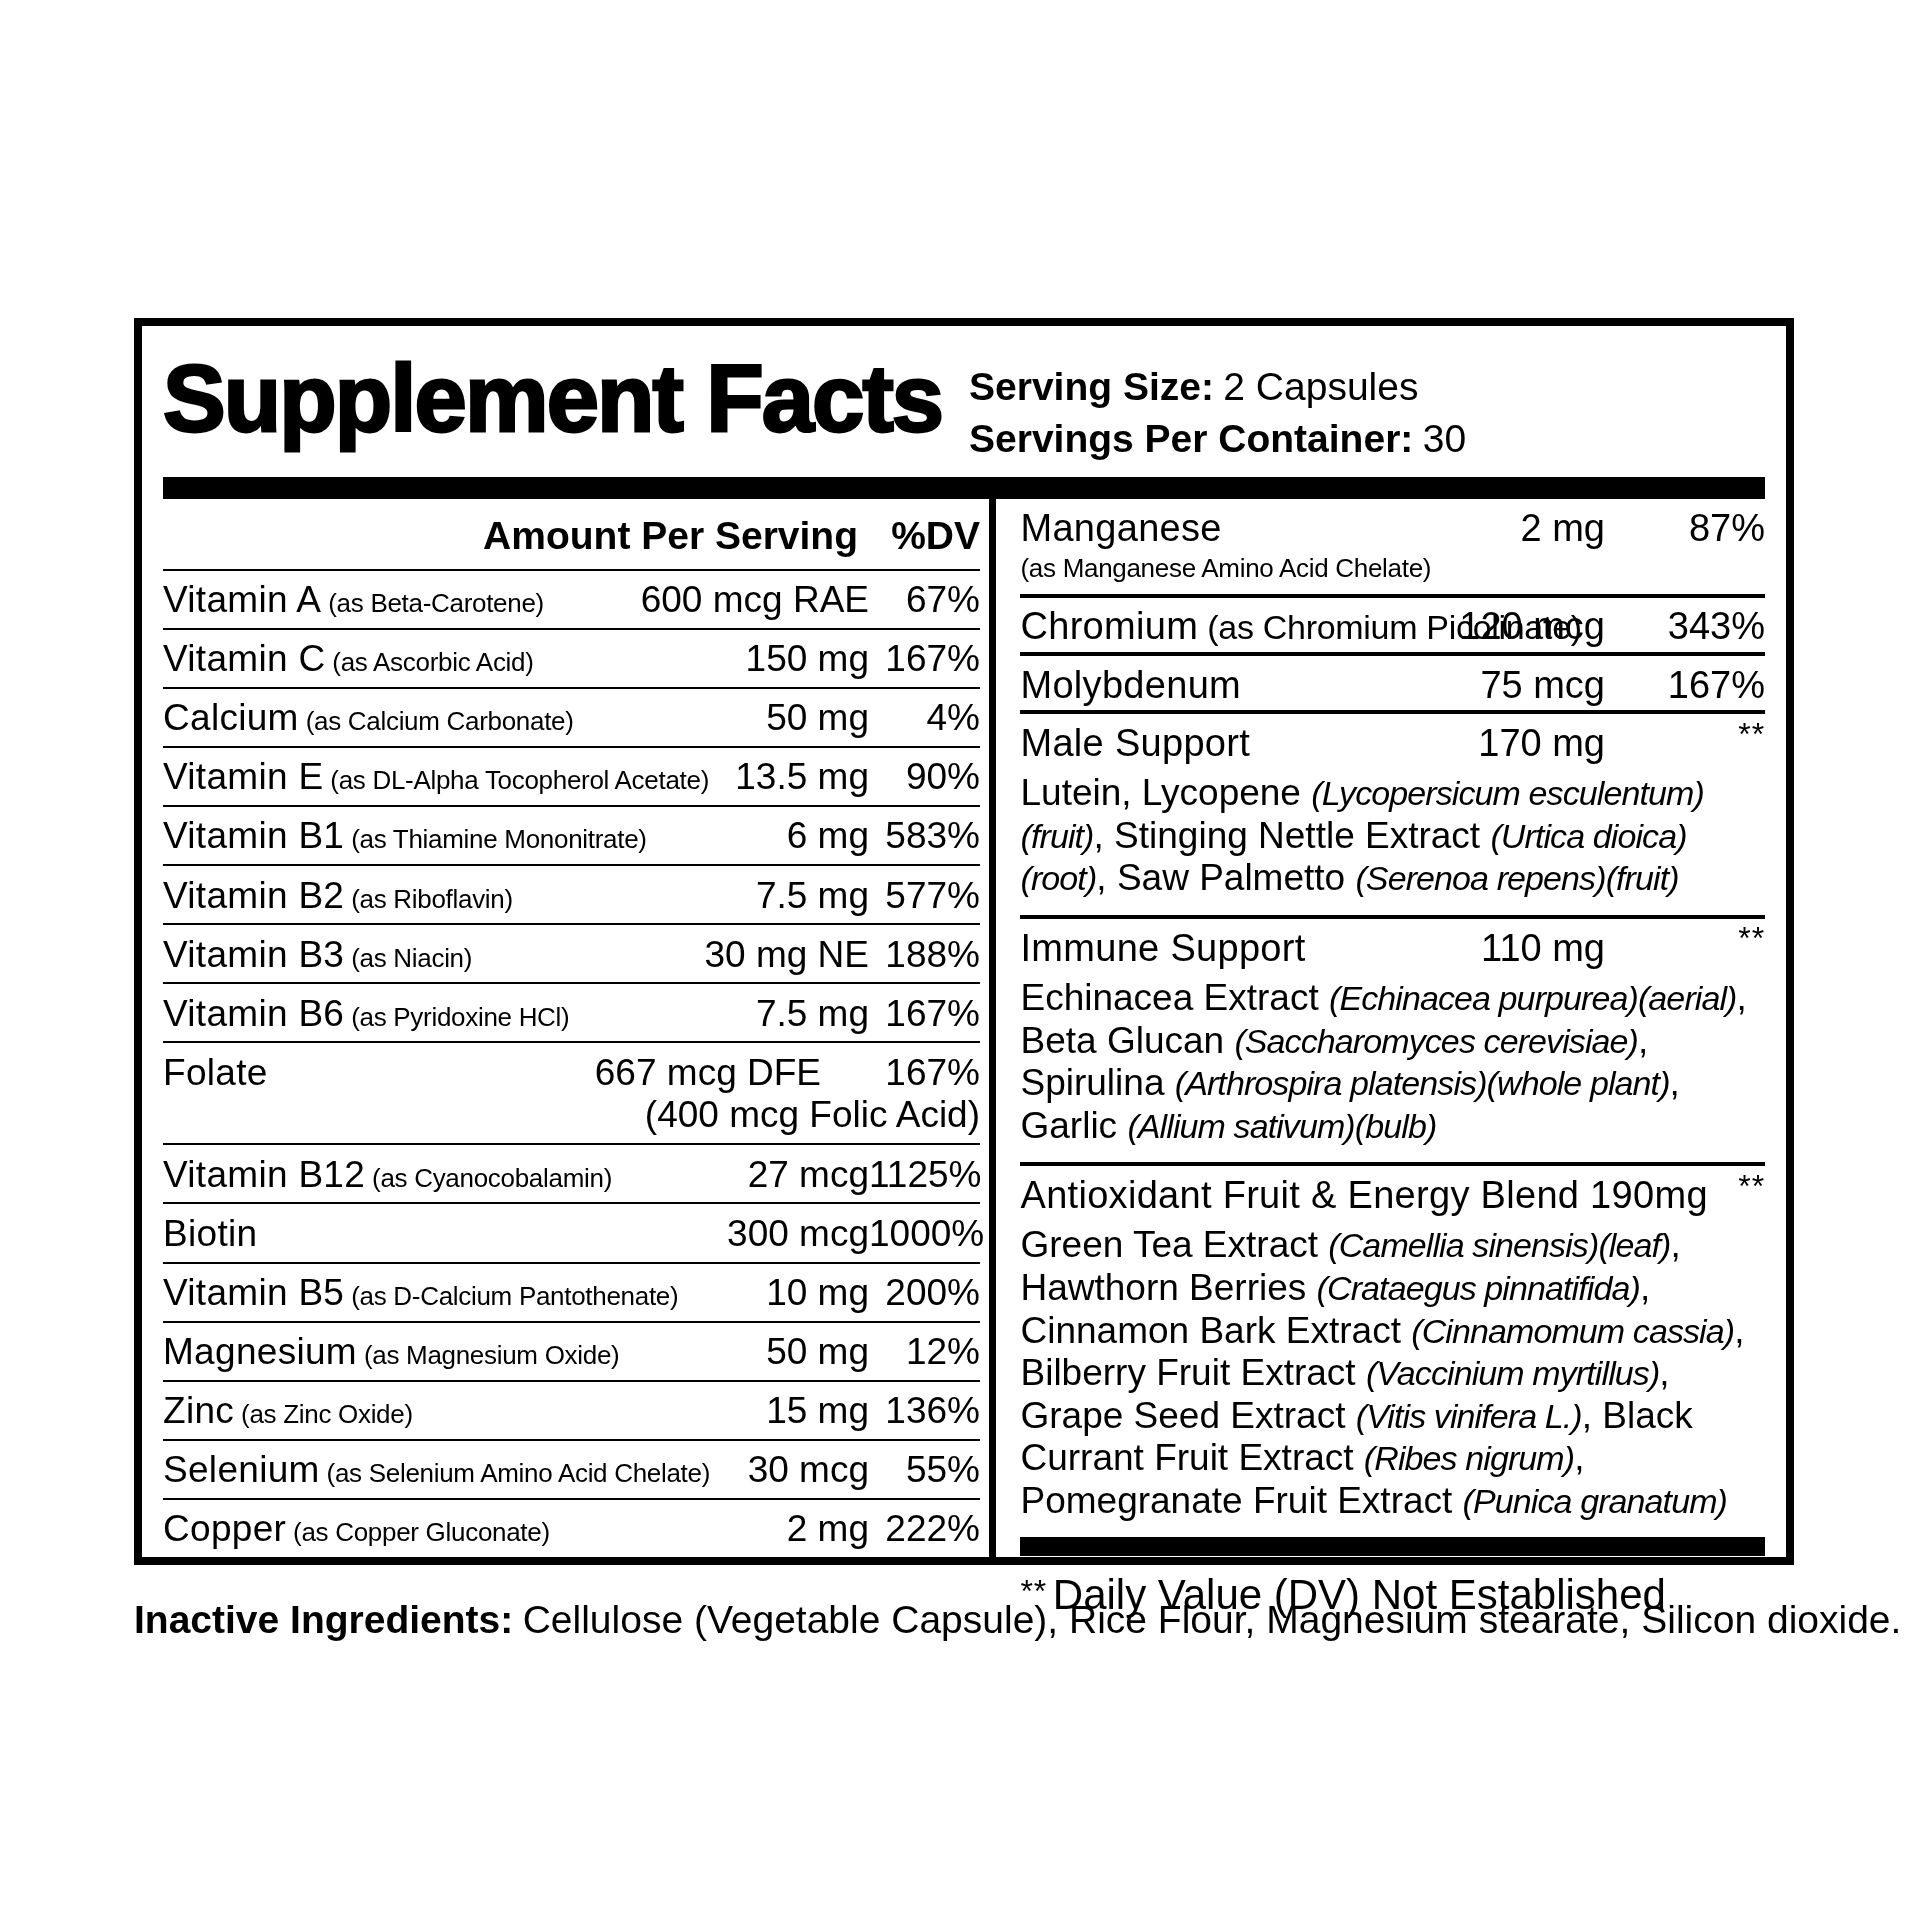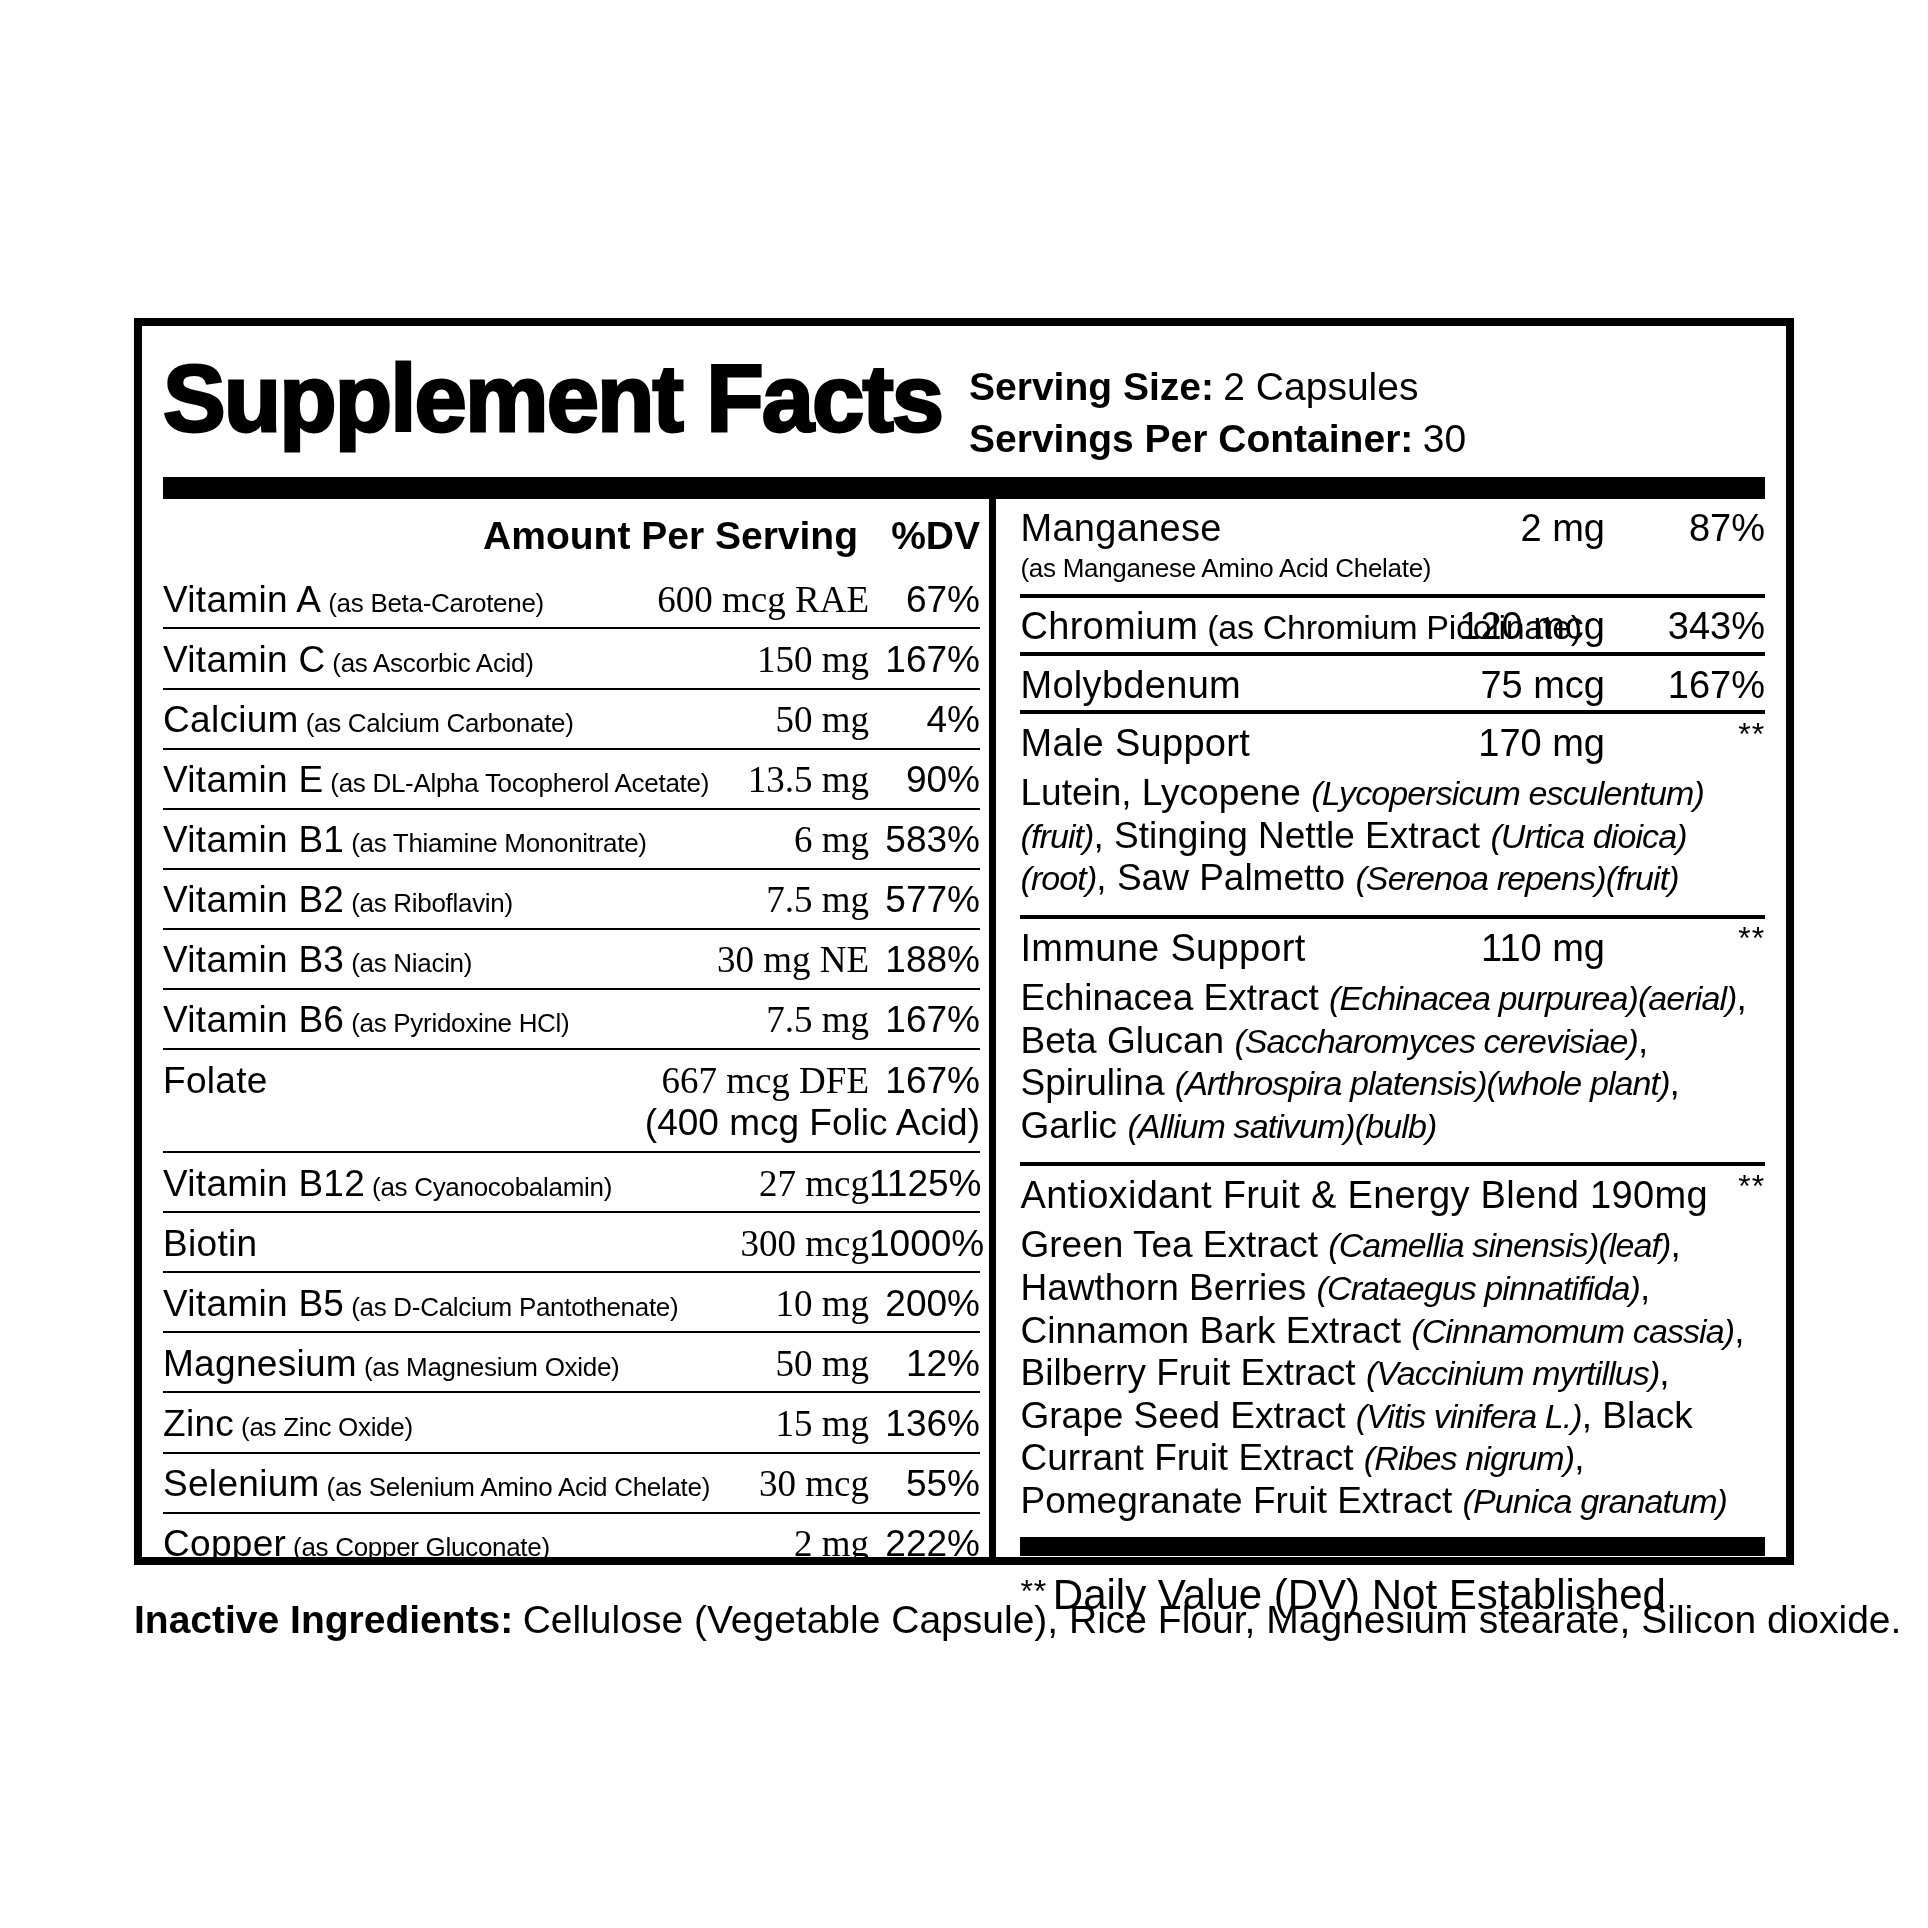--- a/index.html
+++ b/index.html
@@ -19,26 +19,26 @@
   .cols{flex:1;display:flex;align-items:stretch;min-height:0;}
   .lcol{width:817px;flex:0 0 auto;display:flex;flex-direction:column;}
   .vdiv{width:6.6px;background:#000;margin-left:9.4px;flex:0 0 auto;}
   .rcol{flex:1;display:flex;flex-direction:column;padding-left:24.5px;min-width:0;}
 
   .lhead{display:flex;align-items:baseline;padding:15px 0 11.3px;}
   .aps{margin-left:auto;font-size:39px;}
   .dvh{width:122px;text-align:right;font-size:39px;}
   .bar.sub{height:18px;}
   .lrow{display:flex;align-items:baseline;padding:8.5px 0 6.6px;border-bottom:2.8px solid #000;}
-  .lrow.nosep{border-bottom:none;padding-bottom:0;}
+  .lrow.nosep{border-bottom:none;padding-bottom:0;gap:48px;}
   #left-rows > .lrow:last-child{border-bottom:none;}
   .lnamecell{white-space:nowrap;}
   .lname{font-size:37px;letter-spacing:0.3px;}
   .lform{font-size:26px;letter-spacing:-0.3px;}
-  .lamt{margin-left:auto;font-size:37px;white-space:nowrap;padding-left:7.5px;font-family:Liberation Serif, serif;}
+  .lamt{margin-left:auto;font-size:37px;white-space:nowrap;padding-left:7.5px;}
   .ldv{width:111px;flex:0 0 auto;text-align:right;font-size:37px;white-space:nowrap;}
   .lsub{font-size:37px;text-align:right;padding:0 0 7.5px;border-bottom:2.8px solid #000;}
 
   .rrow{display:flex;align-items:baseline;padding:7.5px 0 3.8px;}
   .rnamecell{white-space:nowrap;min-width:0;}
   .rname{font-size:38px;letter-spacing:0.3px;}
   .rform{font-size:34px;letter-spacing:-0.3px;}
   .ramt{margin-left:auto;font-size:38px;white-space:nowrap;padding-left:7.5px;}
   .rdv{width:160px;flex:0 0 auto;text-align:right;font-size:38px;white-space:nowrap;}
   .rrow.tight .rdv{width:auto;margin-left:11.3px;}

